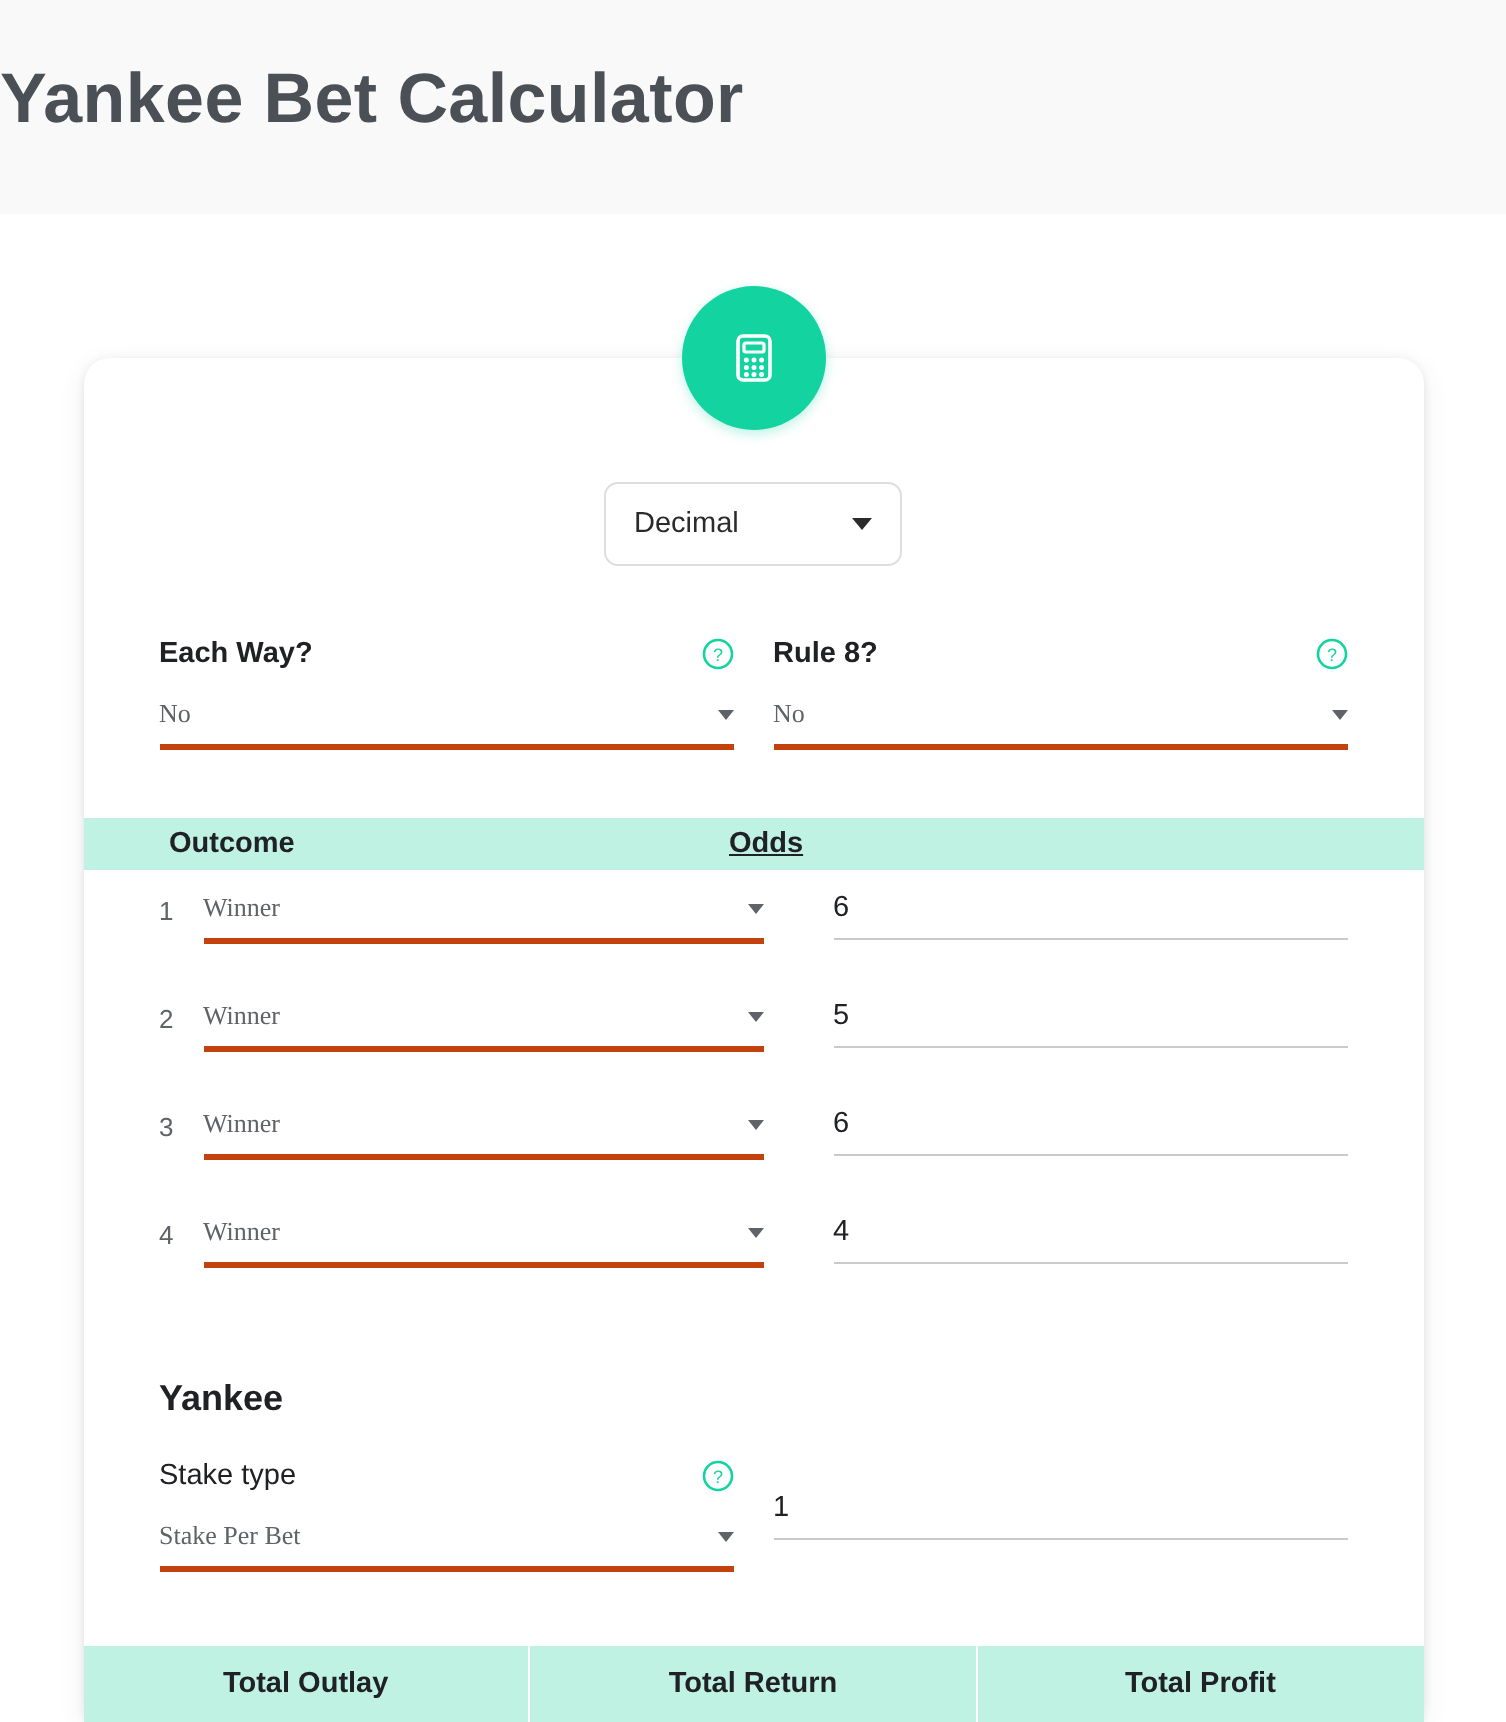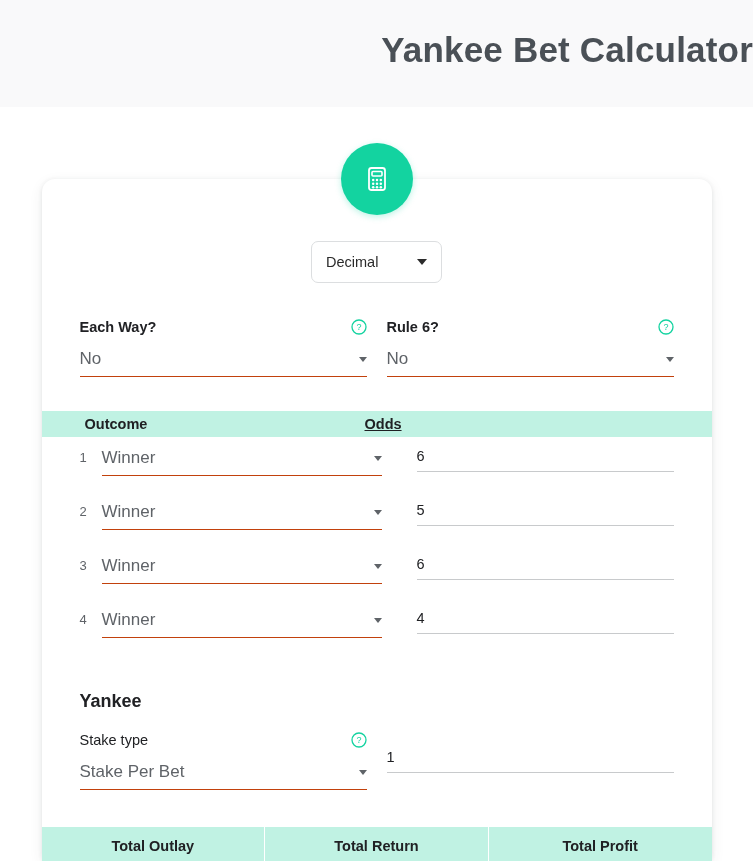--- a/index.html
+++ b/index.html
@@ -15,21 +15,21 @@
     overflow: hidden;
     position: relative;
   }
 
   
   .page-header {
     height: 107px;
     background: #f9f9fa;
     display: flex;
     align-items: center;
-    justify-content: flex-end;
+    justify-content: flex-start;
     box-sizing: border-box;
   }
   .page-title {
     font-size: 35px;
     font-weight: 700;
     color: #4a5056;
     letter-spacing: 0.2px;
     text-align: center;
     line-height: 1;
     padding-bottom: 8px;
@@ -68,21 +68,21 @@
   }
   .badge-icon svg { display: block; }
 
   
   .format-row {
     display: flex;
     justify-content: center;
     margin-top: 16px;
   }
   .format-select {
-    width: 131px;
+    width: 149px;
     height: 42px;
     border: 1px solid #dcdee0;
     border-radius: 7px;
     background: #ffffff;
     display: flex;
     align-items: center;
     padding: 0 14px;
     box-sizing: border-box;
     font-size: 14.5px;
     color: #2b2b2b;
@@ -128,25 +128,26 @@
   .help-icon {
     width: 16px;
     height: 16px;
     flex: 0 0 auto;
     cursor: pointer;
   }
   .underline-select {
     display: flex;
     align-items: center;
     justify-content: space-between;
-    border-bottom: 1px solid #c2410c;
+    border-bottom: 3px solid #c2410c;
     padding-bottom: 7px;
-    font-size: 17px;
+    font-size: 13px;
     color: #5f6368;
     cursor: pointer;
+    font-family: Liberation Serif, serif;
   }
   .underline-input {
     border-bottom: 1px solid #c8cacc;
     padding-bottom: 7px;
     font-size: 14.5px;
     color: #202124;
   }
 
   
   .table-head {
@@ -265,21 +266,21 @@
           </svg>
         </div>
         <div class="underline-select">
           <span>No</span>
           <span class="caret grey"></span>
         </div>
       </div>
 
       <div class="field">
         <div class="field-label-line">
-          <span class="field-label">Rule 6?</span>
+          <span class="field-label">Rule 8?</span>
           <svg class="help-icon" viewBox="0 0 16 16">
             <circle cx="8" cy="8" r="7" fill="none" stroke="#13d3a0" stroke-width="1.3"></circle>
             <text x="8" y="11.4" font-family="Liberation Sans, sans-serif" font-size="9" fill="#13d3a0" text-anchor="middle">?</text>
           </svg>
         </div>
         <div class="underline-select">
           <span>No</span>
           <span class="caret grey"></span>
         </div>
       </div>

